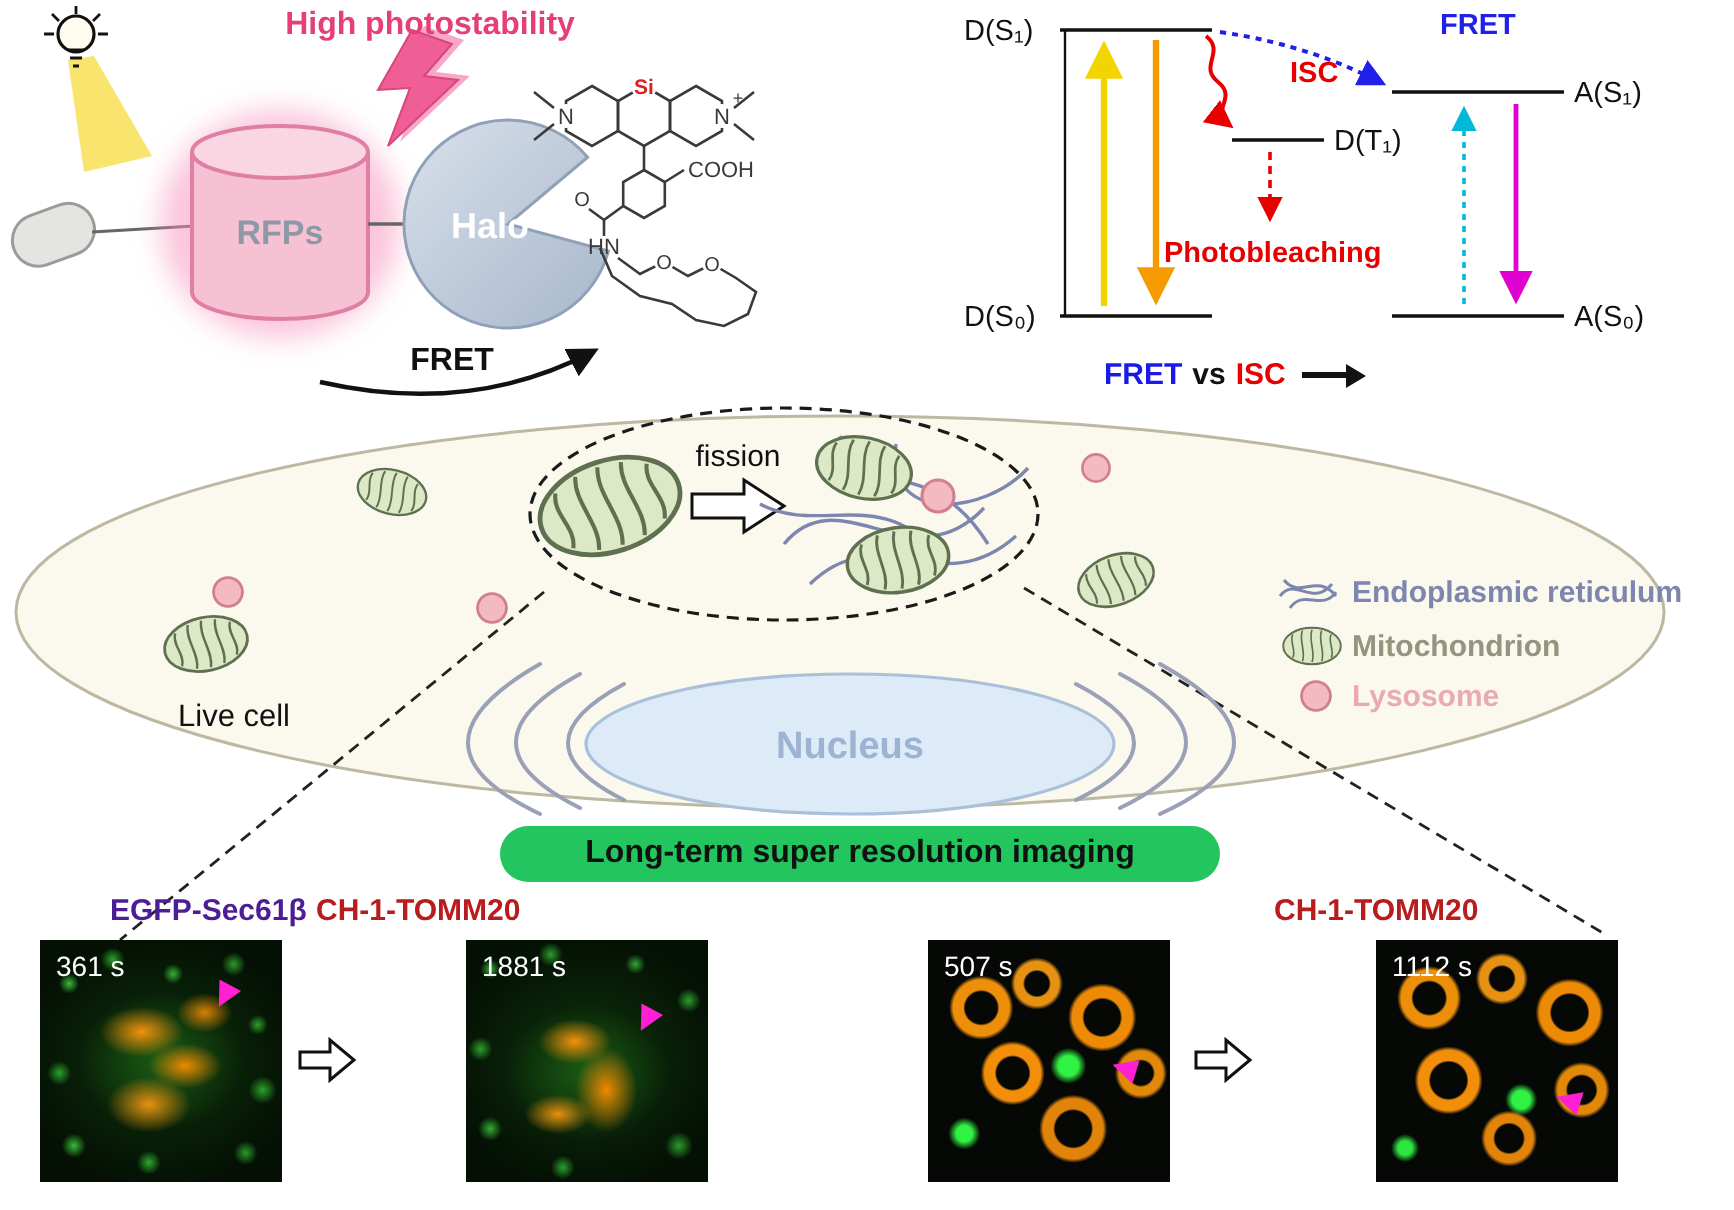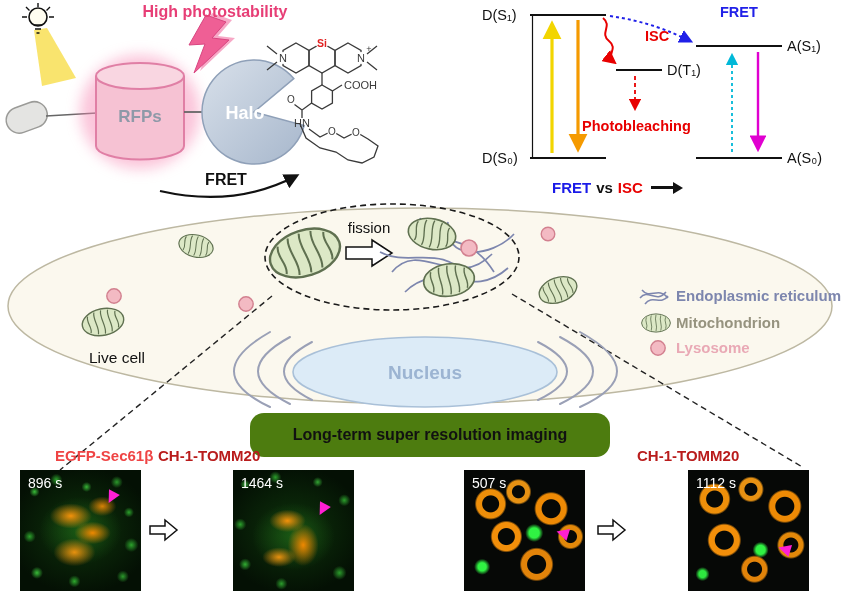--- a/index.html
+++ b/index.html
@@ -8,23 +8,23 @@
 .stage>svg,.stage>div,.stage>span{position:absolute}
 .schematic{left:0;top:0}
 .jablonski{left:430px;top:0}
 svg text{font-family:"Liberation Sans",sans-serif}
 .conclusion{left:552px;top:179px;display:flex;align-items:center;gap:5px;font-size:15px;font-weight:bold;color:#111;white-space:nowrap}
 .c-fret{color:#1a1ae8}
 .c-isc{color:#e80000}
 .arrow-right{display:inline-block;position:relative;width:24px;height:3px;background:#111;margin:0 3px}
 .arrow-right::after{content:"";position:absolute;right:-8px;top:-4.5px;border-left:10px solid #111;border-top:6px solid transparent;border-bottom:6px solid transparent}
 .cellsvg{left:0;top:196px}
-.banner{left:250px;top:413px;width:360px;height:44px;background:#4d7c0f;border-radius:14px;display:flex;align-items:center;justify-content:center;font-weight:bold;font-size:16px;color:#111}
+.banner{left:250px;top:413px;width:360px;height:28px;background:#22c55e;border-radius:14px;display:flex;align-items:center;justify-content:center;font-weight:bold;font-size:16px;color:#111}
 .chl{top:447px;font-size:15px;font-weight:bold;white-space:nowrap}
-.green{color:#ef4444}
+.green{color:#4c1d95}
 .orange{color:#b91c1c}
 .micro{top:470px;width:121px;height:121px;background-color:#050a05;overflow:hidden}
 .micro .time{position:absolute;left:8px;top:5px;color:#fff;font-size:14px}
 .pointer{position:absolute;color:#ff1fd4;font-size:16px;line-height:1}
 .pair-arrow{top:518px}
 .m1{left:20px;background:
  radial-gradient(circle 5px at 12% 18%,rgba(70,230,70,.8),transparent),
  radial-gradient(circle 6px at 30% 8%,rgba(60,220,60,.7),transparent),
  radial-gradient(circle 5px at 55% 14%,rgba(70,230,70,.75),transparent),
  radial-gradient(circle 6px at 80% 10%,rgba(60,210,60,.7),transparent),
@@ -274,28 +274,28 @@
   </svg>
 
   <div class="banner">
     <span>Long-term super resolution imaging</span>
   </div>
   <span class="chl green" style="left:55px">EGFP-Sec61β</span>
   <span class="chl orange" style="left:158px">CH-1-TOMM20</span>
   <span class="chl orange" style="left:637px">CH-1-TOMM20</span>
 
   <div class="micro m1">
-    <span class="time">896 s</span>
+    <span class="time">361 s</span>
     <span class="pointer" style="left:86px;top:20px;transform:rotate(118deg)">▶</span>
   </div>
   <svg class="pair-arrow" style="left:149px" width="30" height="24" viewBox="0 0 30 24">
     <polygon points="1,8 16,8 16,2 28,12 16,22 16,16 1,16" fill="#fff" stroke="#111" stroke-width="1.5"></polygon>
   </svg>
   <div class="micro m2">
-    <span class="time">1464 s</span>
+    <span class="time">1881 s</span>
     <span class="pointer" style="left:84px;top:32px;transform:rotate(118deg)">▶</span>
   </div>
   <div class="micro m3">
     <span class="time">507 s</span>
     <span class="pointer" style="left:92px;top:56px;transform:rotate(197deg)">▶</span>
   </div>
   <svg class="pair-arrow" style="left:597px" width="30" height="24" viewBox="0 0 30 24">
     <polygon points="1,8 16,8 16,2 28,12 16,22 16,16 1,16" fill="#fff" stroke="#111" stroke-width="1.5"></polygon>
   </svg>
   <div class="micro m4">

